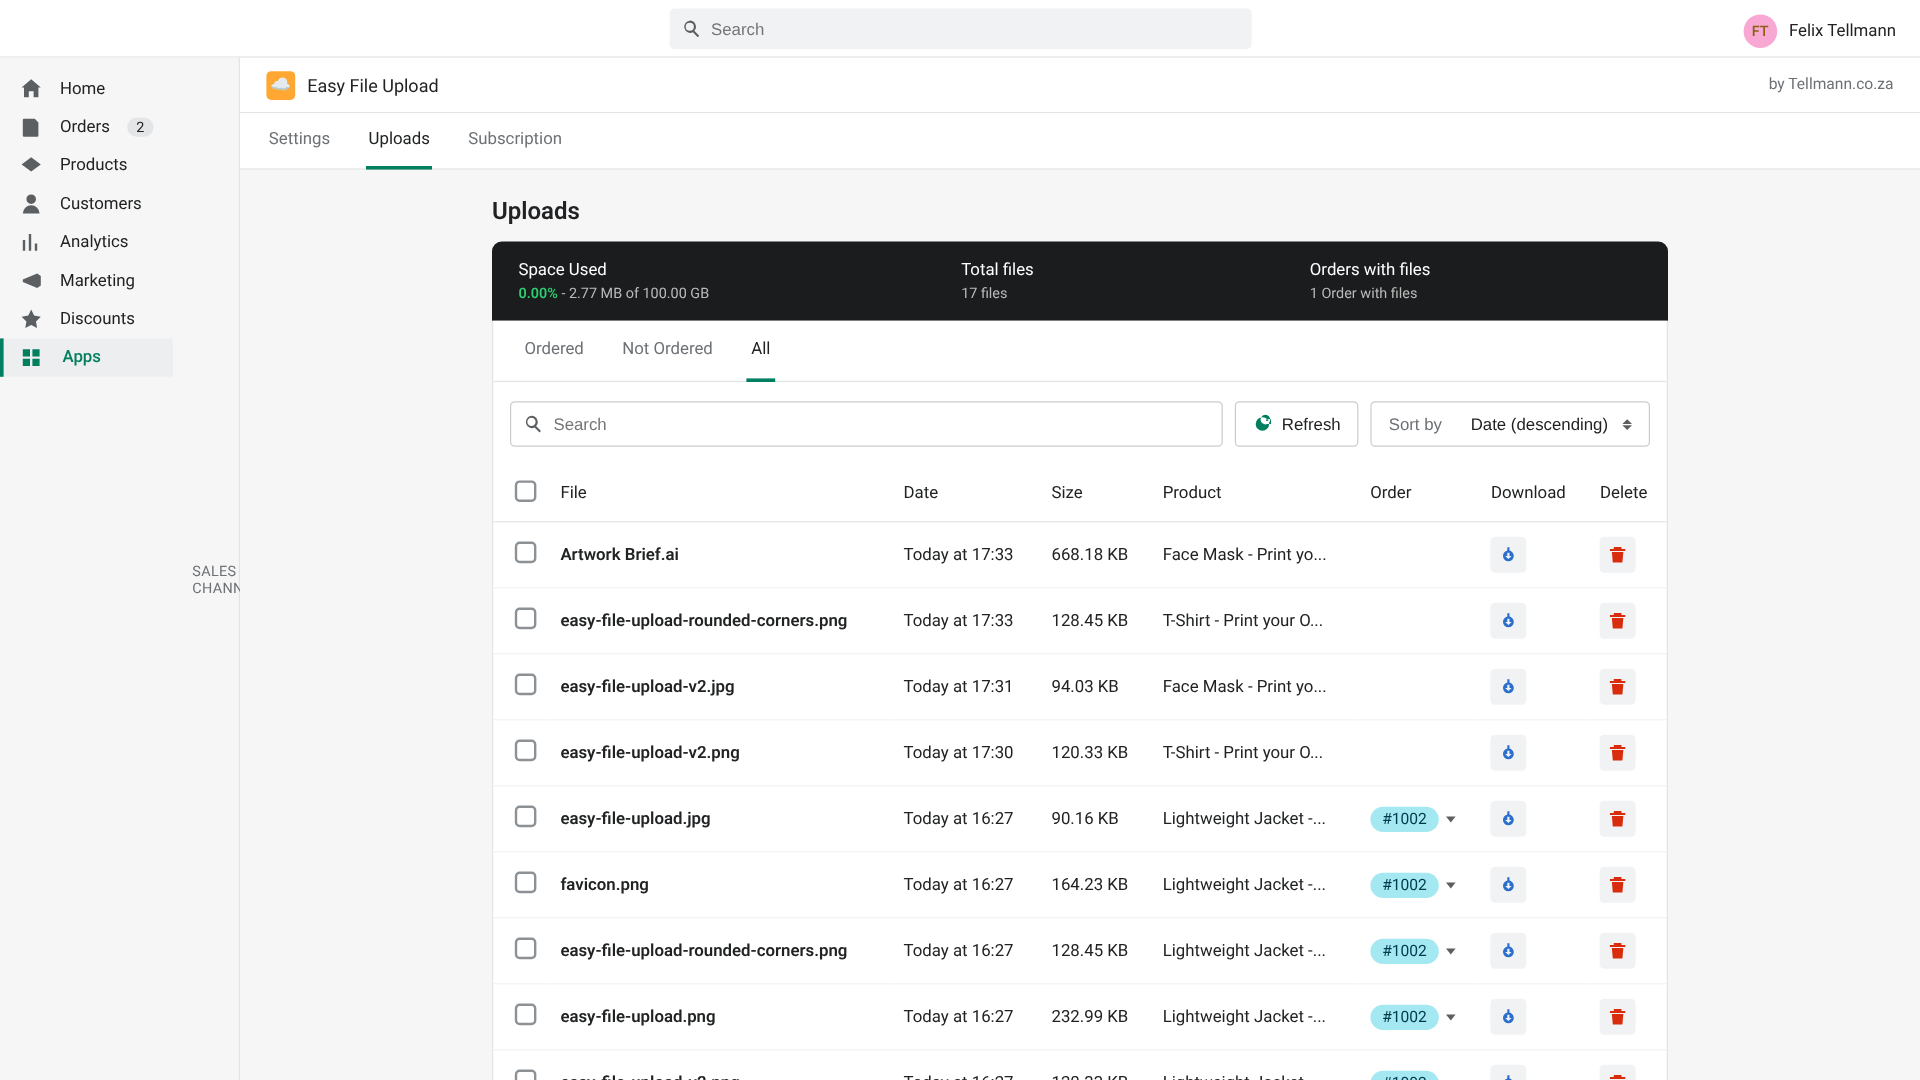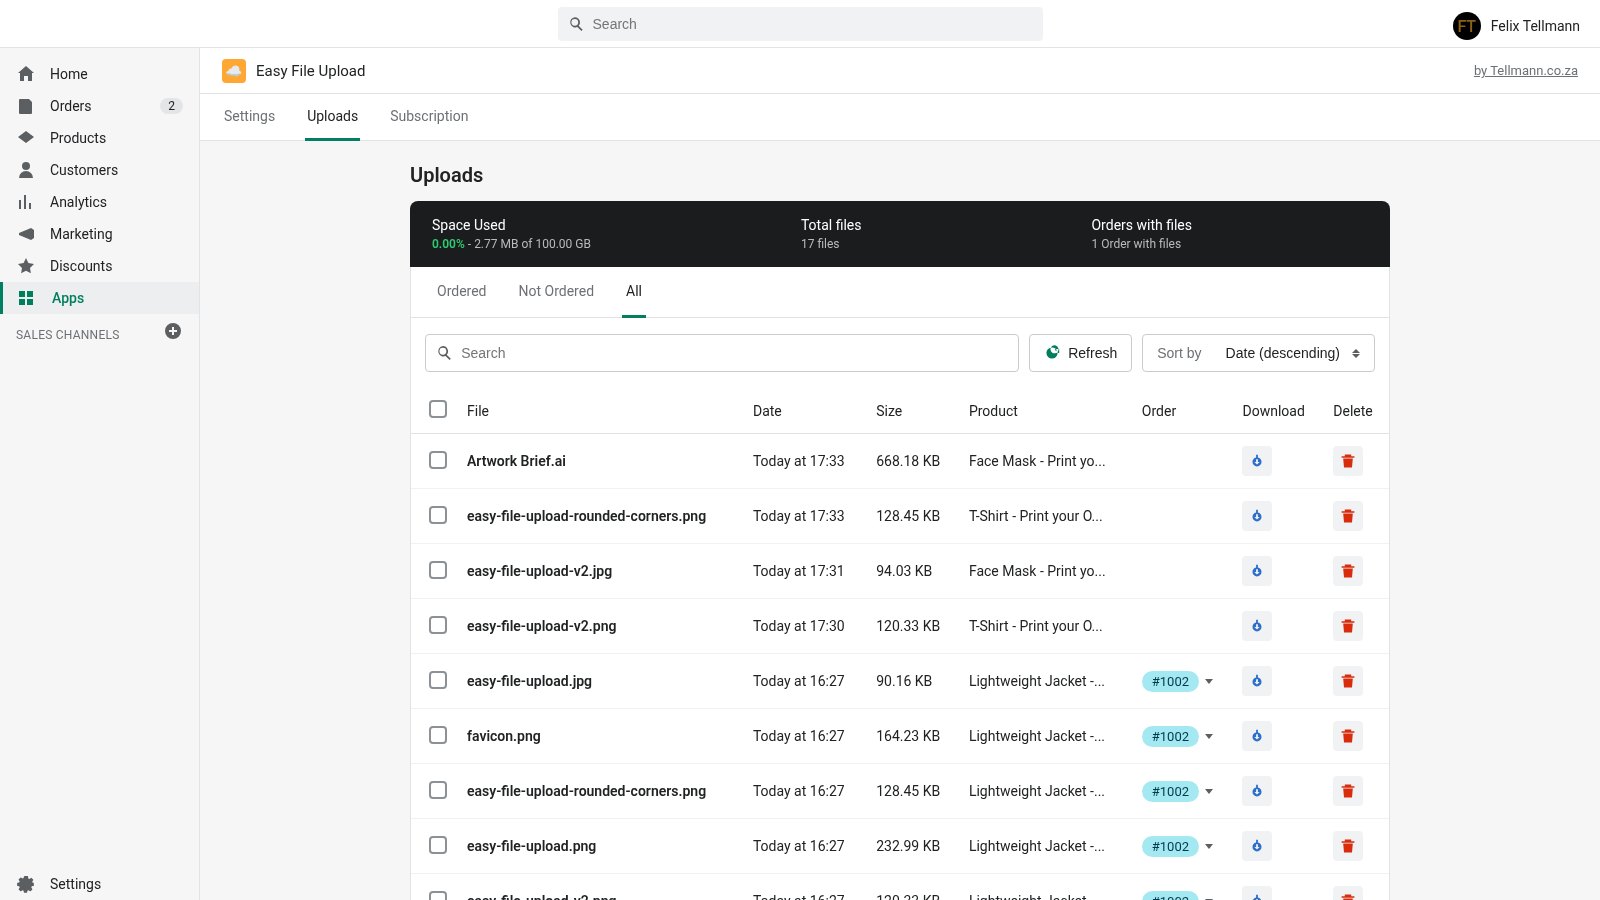--- a/index.html
+++ b/index.html
@@ -3,38 +3,38 @@
 <meta charset="utf-8">
 <style>
 * { box-sizing: border-box; margin: 0; padding: 0; }
 body { font-family: -apple-system, BlinkMacSystemFont, "Segoe UI", Roboto, Helvetica, Arial, sans-serif; font-size: 14px; color: #202223; background: #f6f6f7; }
 .topbar { height: 48px; background: #fff; border-bottom: 1px solid #e1e3e5; display: flex; align-items: center; padding: 0 16px; }
 .topbar-search { flex: 0 0 auto; margin: 0 auto; width: 485px; }
 .search-wrap { background: #f1f2f3; border-radius: 4px; height: 34px; display: flex; align-items: center; padding: 0 10px; color: #6d7175; }
 .search-wrap svg { width: 18px; height: 18px; margin-right: 8px; fill: #5c5f62; }
 .search-wrap input { border: none; background: transparent; outline: none; width: 100%; font-size: 14px; color: #be185d; }
 .topbar-user { display: flex; align-items: center; gap: 10px; position: absolute; right: 20px; top: 12px; }
-.avatar { width: 28px; height: 28px; border-radius: 50%; background: #000000; color: #8a6116; display: flex; align-items: center; justify-content: center; font-weight: 500; font-size: 16px; text-align: right; }
+.avatar { width: 28px; height: 28px; border-radius: 50%; background: #f9a8d4; color: #8a6116; display: flex; align-items: center; justify-content: center; font-weight: 500; font-size: 12px; text-align: right; }
 .shell { display: flex; height: calc(100vh - 48px); }
-.sidebar { width: 200px; background: #f6f6f7; border-right: 1px solid #e1e3e5; display: flex; flex-direction: column; padding-top: 10px; }
+.sidebar { width: 200px; background: #f6f6f7; border-right: 1px solid #e1e3e5; display: flex; flex-direction: row; padding-top: 10px; }
 .nav-item { display: flex; align-items: center; padding: 6px 16px; height: 32px; color: #202223; font-size: 14px; cursor: pointer; gap: 14px; }
 .nav-item.active { background: #edeeef; color: #007f5f; font-weight: 500; border-left: 3px solid #008060; padding-left: 13px; gap: 16px; }
 .nav-item svg { width: 20px; height: 20px; fill: #5c5f62; }
 .nav-item.active svg { fill: #007f5f; }
 .nav-badge { margin-left: auto; background: #e4e5e7; border-radius: 10px; padding: 1px 8px; font-size: 12px; color: #202223; }
 .nav-section-title { font-size: 12px; color: #6d7175; padding: 14px 16px 6px; letter-spacing: .02em;}
 .nav-section-row { display: flex; align-items: center; justify-content: space-between; padding-right: 16px; }
 .nav-icon-btn { width: 20px; height: 20px; fill: #5c5f62; cursor: pointer; }
 .sidebar-spacer { flex: 1; }
 .main { flex: 1; overflow-y: auto; background: #f6f6f7; }
 .app-header { height: 46px; background: #fff; border-bottom: 1px solid #e1e3e5; display: flex; align-items: center; padding: 0 22px; }
 .app-icon { width: 24px; height: 24px; background: #ffa733; border-radius: 4px; margin-right: 10px; display: flex; align-items: center; justify-content: center; }
 .app-icon span { font-size: 14px; }
 .app-title { font-size: 15px; color: #202223; }
-.app-byline { margin-left: auto; font-size: 13px; color: #6d7175; text-decoration: underline; }
+.app-byline { margin-left: auto; font-size: 13px; color: #6d7175; }
 .app-tabs { background: #fff; border-bottom: 1px solid #e1e3e5; padding: 0 22px; display: flex; gap: 28px; }
 .app-tab { padding: 14px 2px; font-size: 14px; color: #6d7175; cursor: pointer; border-bottom: 3px solid transparent; margin-bottom: -1px; }
 .app-tab.active { border-bottom-color: #008060; color: #202223; }
 .content { padding: 22px 210px 40px; }
 .page-title { font-size: 20px; font-weight: 600; margin-bottom: 14px; }
 .stats-card { background: #1a1c1d; color: #fff; border-radius: 8px 8px 0 0; padding: 16px 22px; display: flex; gap: 90px; }
 .stat-label { font-size: 14px; margin-bottom: 4px; }
 .stat-val { font-size: 12px; color: #bababa; }
 .stat-val .pct { color: #2ecc71; font-weight: 600; }
 .card { background: #fff; border: 1px solid #e1e3e5; border-top: none; border-radius: 0 0 8px 8px; }

